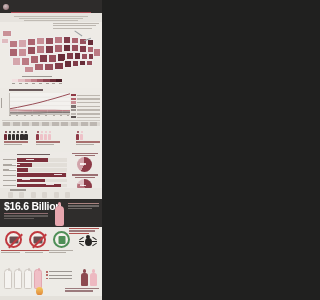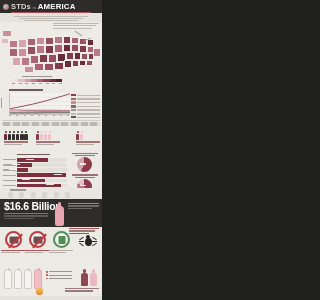--- a/index.html
+++ b/index.html
@@ -154,25 +154,20 @@
   .couple-note .nl{height:1.2px;background:#9b7a7c;margin-bottom:1.2px;}
   .srcbar{position:absolute;left:0;bottom:0;width:102px;height:4px;background:#e4e1db;}
 </style>
 </head>
 <body>
 
 <div class="page">
 
   <div class="header">
     <div class="logo-badge"></div>
-    <div class="title">
-      <span class="t-stds">STDs</span>
-      <span class="t-in">in</span>
-      <span class="t-america">AMERICA</span>
-    </div>
     <div class="rule"></div>
   </div>
 
   <div class="subtitle-strip">
     <div class="sub-line l1"></div>
     <div class="sub-line l2"></div>
     <div class="sub-line l3"></div>
   </div>
 
   <div class="map-sec">

